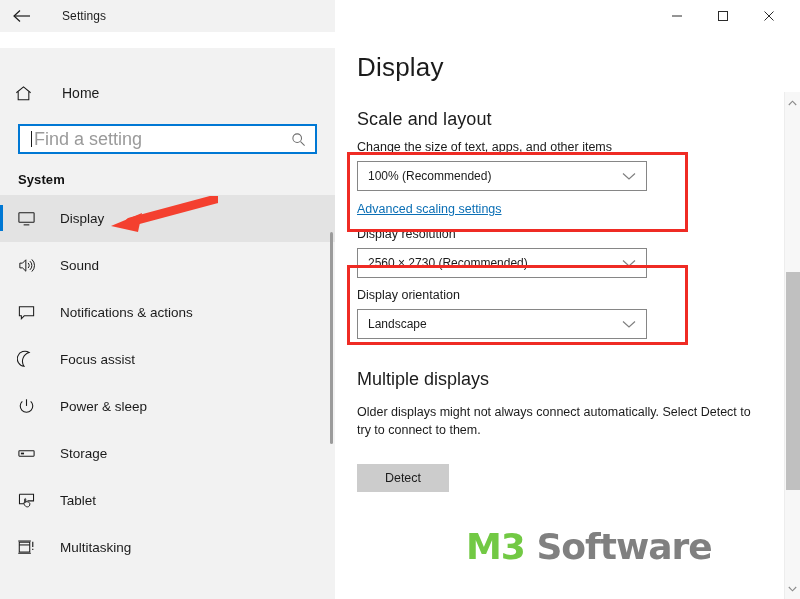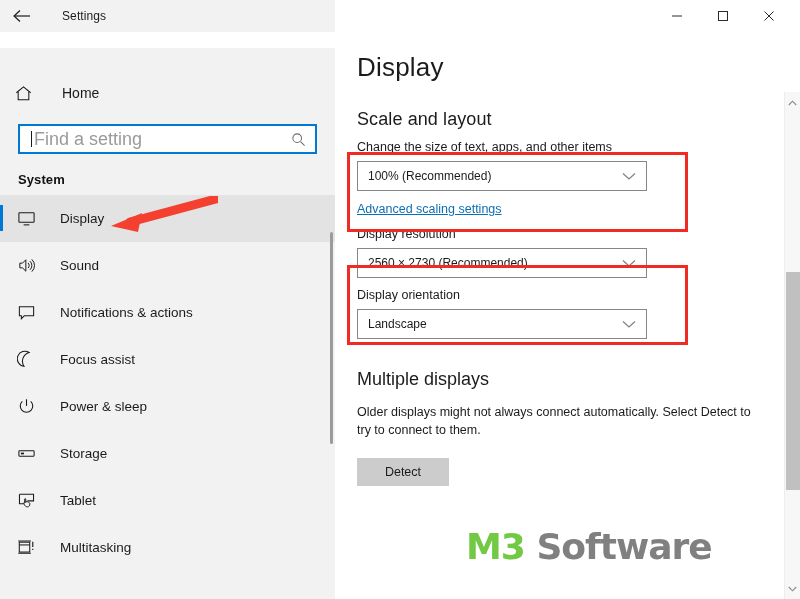--- a/index.html
+++ b/index.html
@@ -234,21 +234,21 @@
     margin-top: 30px;
   }
   .body-text {
     font-size: 12.5px;
     color: #1b1b1b;
     line-height: 1.45;
     margin-top: 13px;
     width: 400px;
   }
   .detect-btn {
-    margin-top: 19px;
+    margin-top: 25px;
     width: 92px;
     height: 28px;
     background: #cccccc;
     border: 1px solid #cccccc;
     font-size: 12.5px;
     color: #1b1b1b;
     font-family: "Liberation Sans", sans-serif;
     display: flex;
     align-items: center;
     justify-content: center;

